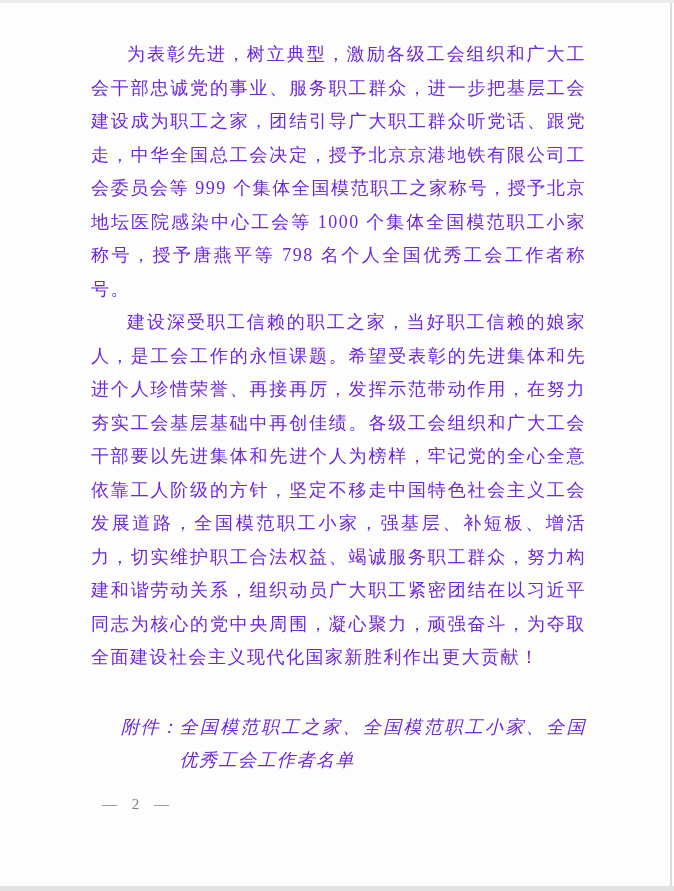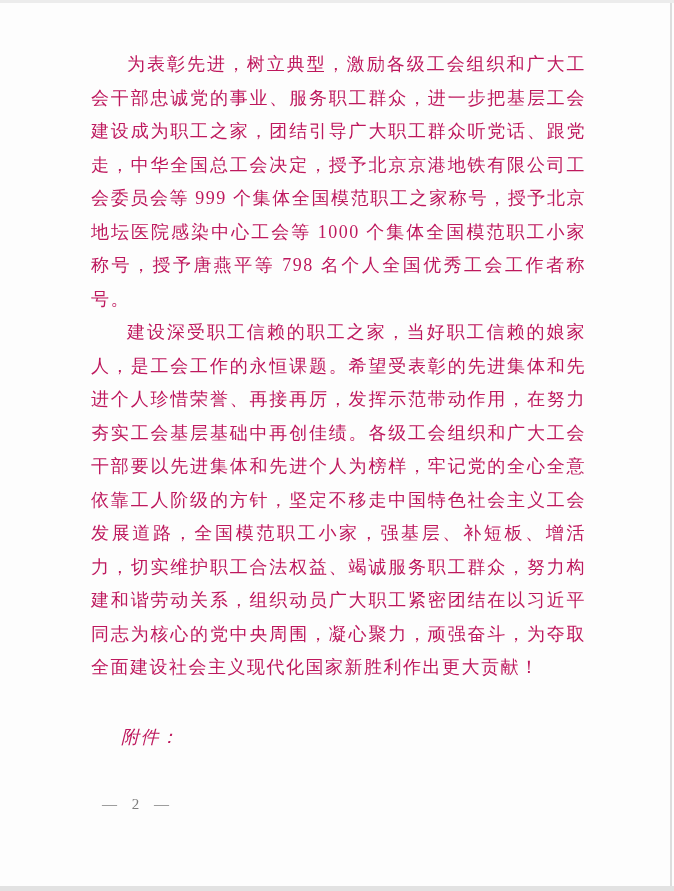--- a/index.html
+++ b/index.html
@@ -34,23 +34,23 @@
   .scan-edge-right {
     position: absolute;
     top: 3px; bottom: 5px;
     right: 2px;
     width: 2px;
     background: #dddddd;
   }
   .body-text {
     position: absolute;
     left: 91px;
-    top: 48px;
+    top: 38px;
     width: 495px;
-    color: #be185d;
+    color: #6d28d9;
     font-size: 18px;
     line-height: 33.5px;
     letter-spacing: 1.5px;
     text-align: justify;
   }
   .para {
     margin: 0;
     text-indent: 2em;
   }
   .attachment {
@@ -90,20 +90,21 @@
   <div class="scan-edge-top"></div>
   <div class="scan-edge-bottom"></div>
   <div class="scan-edge-right"></div>
 
   <div class="body-text">
     <p class="para">为表彰先进，树立典型，激励各级工会组织和广大工会干部忠诚党的事业、服务职工群众，进一步把基层工会建设成为职工之家，团结引导广大职工群众听党话、跟党走，中华全国总工会决定，授予北京京港地铁有限公司工会委员会等 999 个集体全国模范职工之家称号，授予北京地坛医院感染中心工会等 1000 个集体全国模范职工小家称号，授予唐燕平等 798 名个人全国优秀工会工作者称号。</p>
     <p class="para">建设深受职工信赖的职工之家，当好职工信赖的娘家人，是工会工作的永恒课题。希望受表彰的先进集体和先进个人珍惜荣誉、再接再厉，发挥示范带动作用，在努力夯实工会基层基础中再创佳绩。各级工会组织和广大工会干部要以先进集体和先进个人为榜样，牢记党的全心全意依靠工人阶级的方针，坚定不移走中国特色社会主义工会发展道路，全国模范职工小家，强基层、补短板、增活力，切实维护职工合法权益、竭诚服务职工群众，努力构建和谐劳动关系，组织动员广大职工紧密团结在以习近平同志为核心的党中央周围，凝心聚力，顽强奋斗，为夺取全面建设社会主义现代化国家新胜利作出更大贡献！</p>
 
     <div class="attachment">
       <span class="att-label">附件：</span>
+      <span class="att-text">全国模范职工之家、全国模范职工小家、全国优秀工会工作者名单</span>
     </div>
   </div>
 
   <div class="footer">
     <span>—</span>
     <span class="pg-num">2</span>
     <span>—</span>
   </div>
 
 </div>

